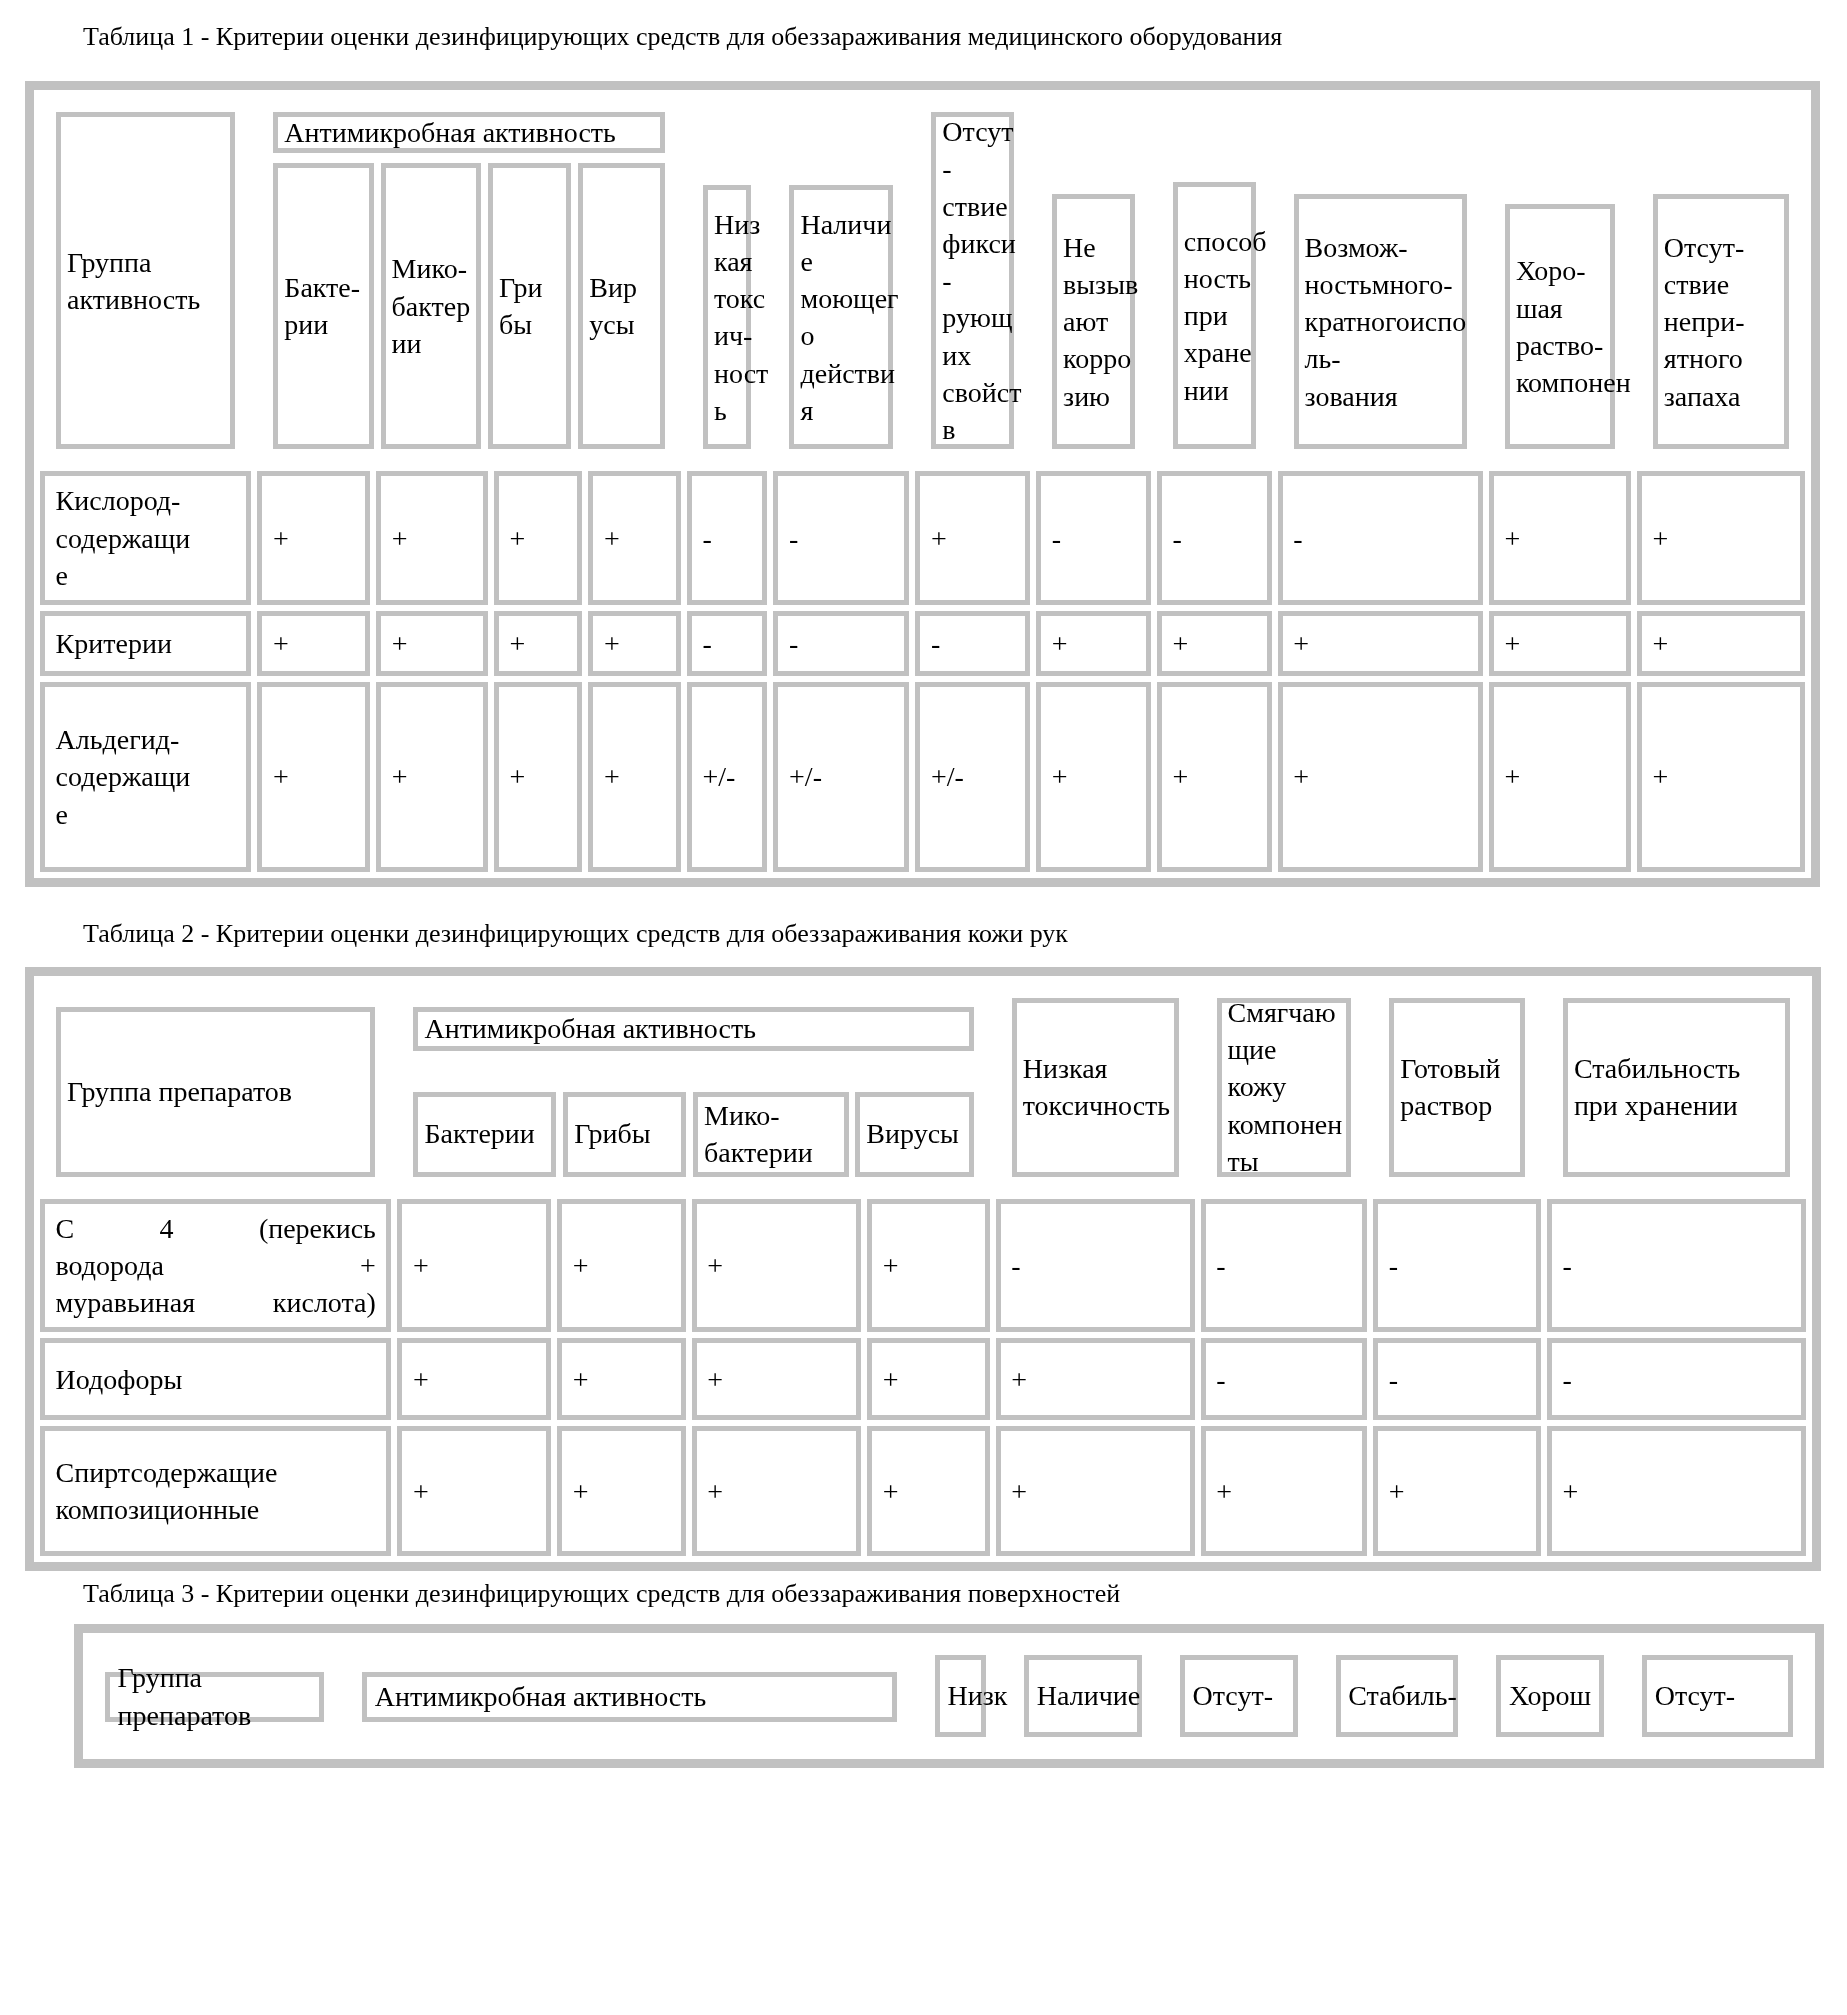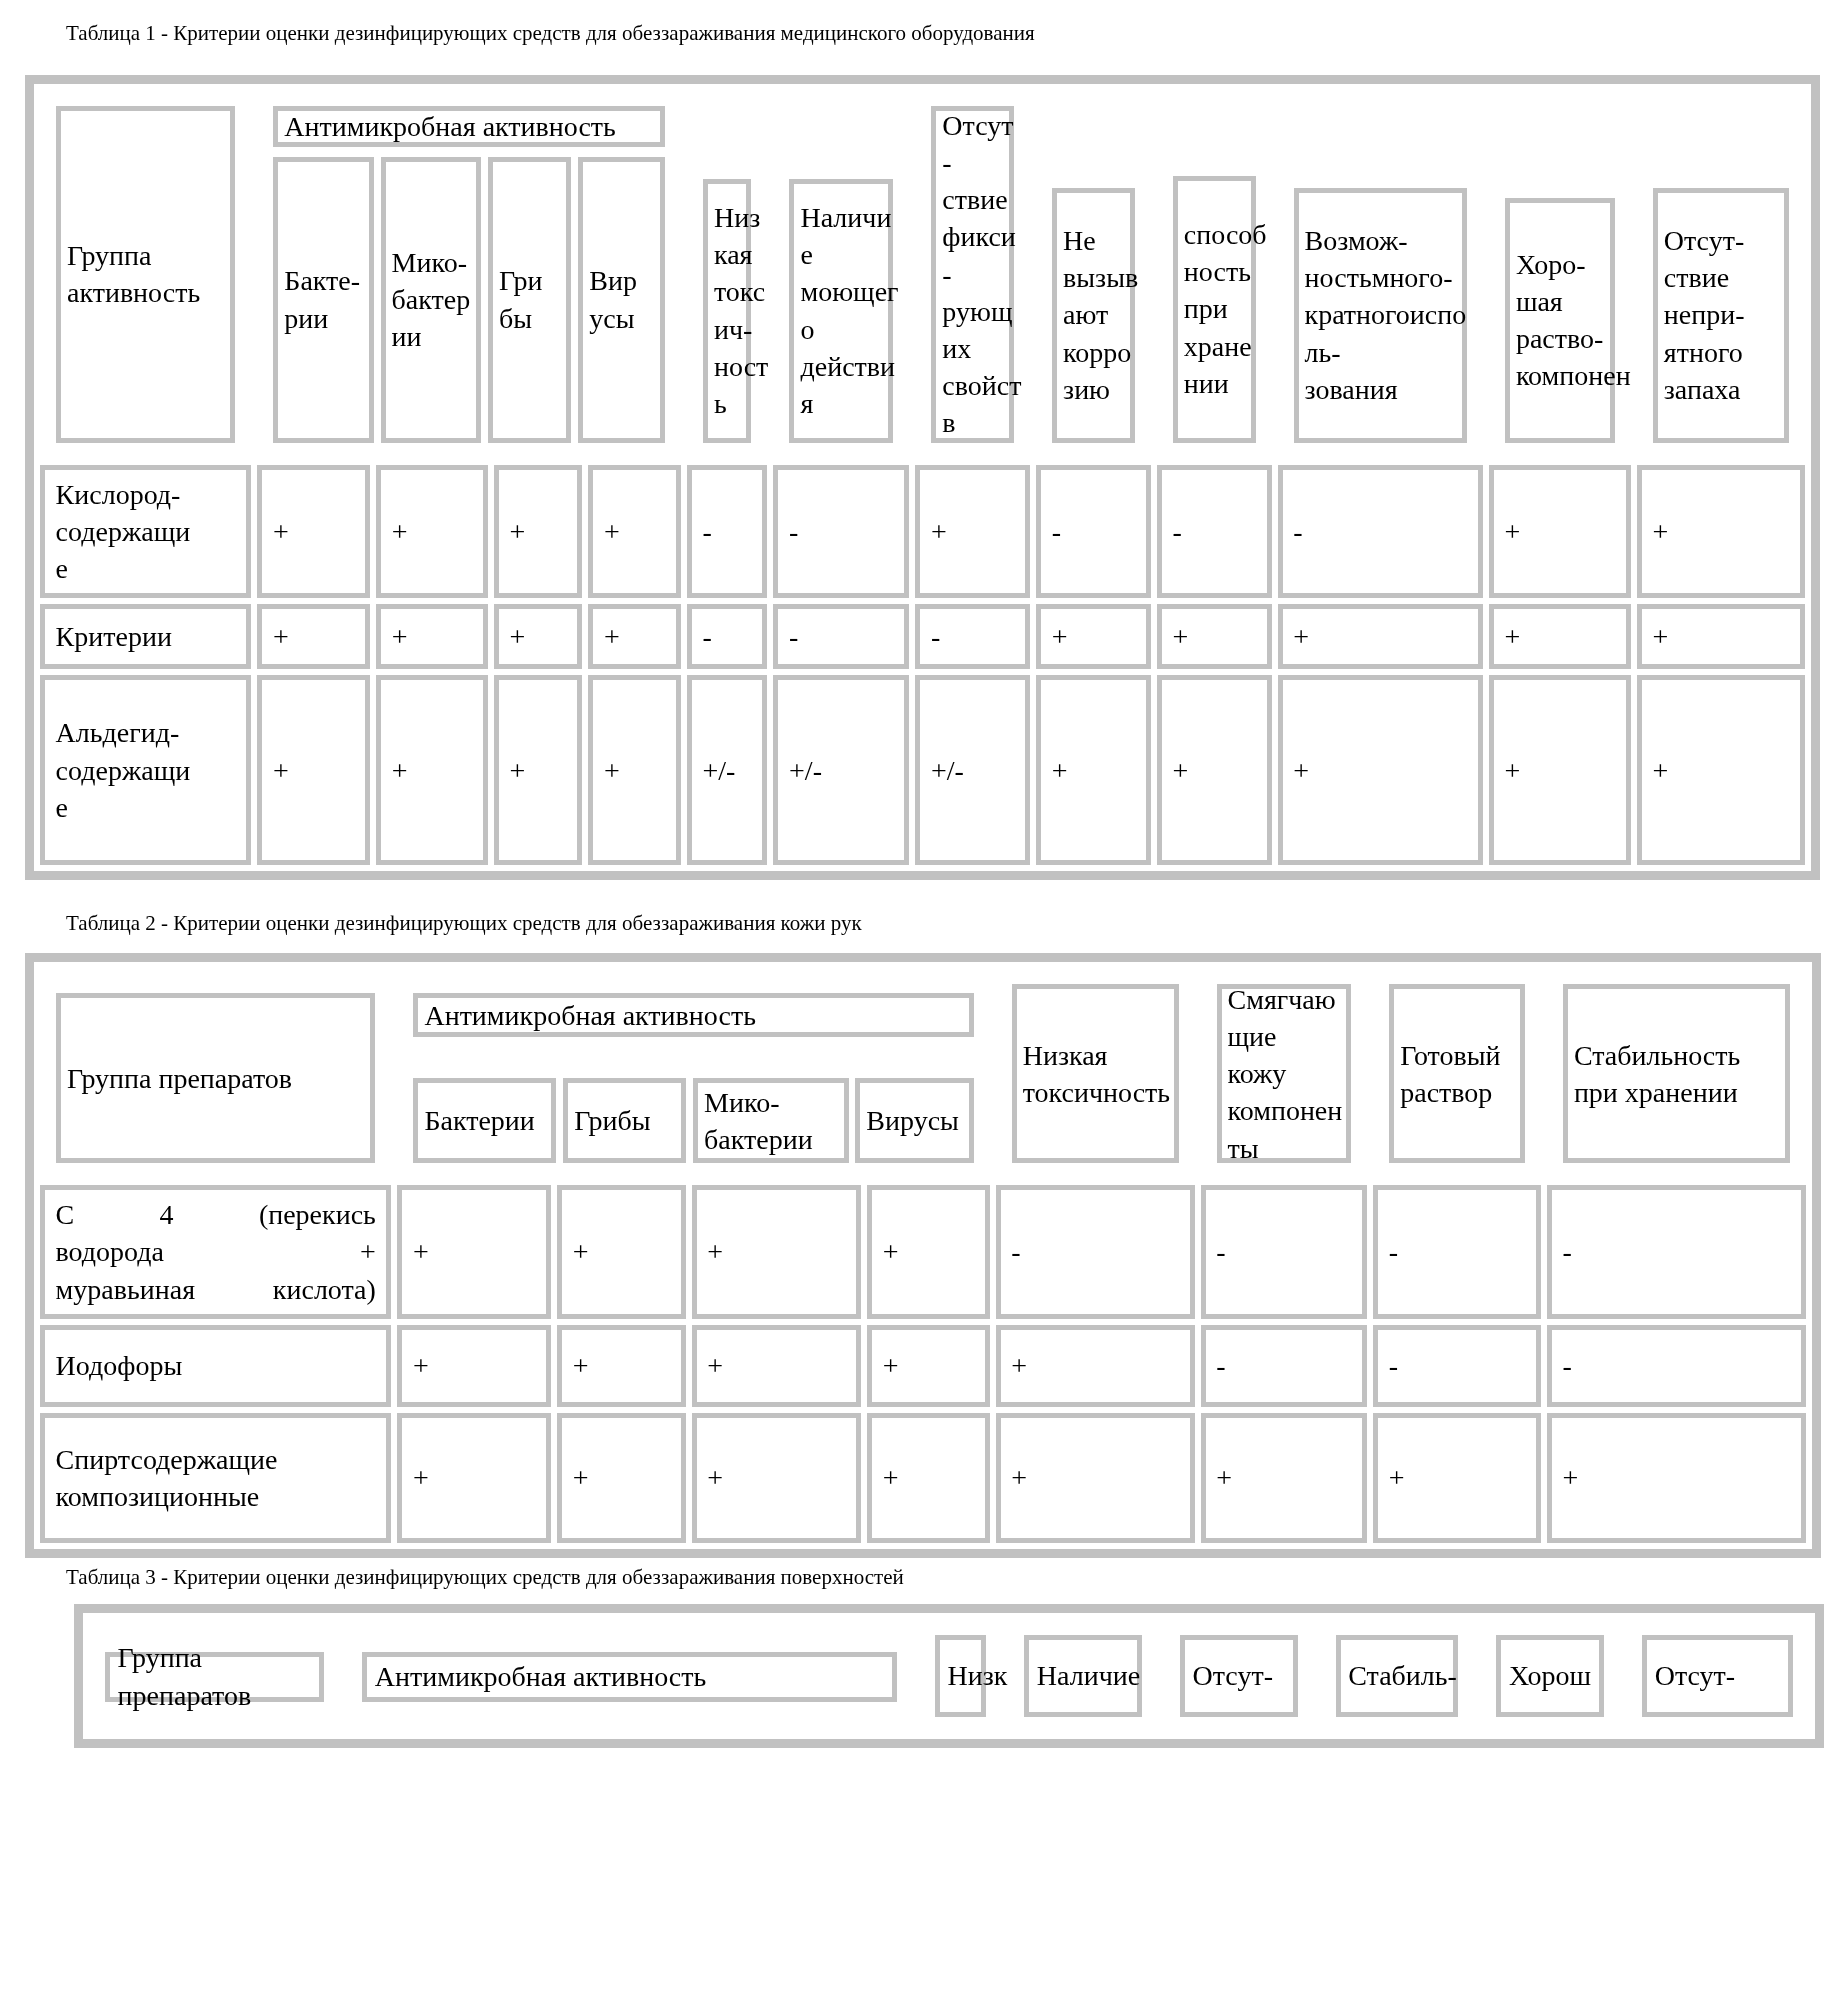--- a/index.html
+++ b/index.html
@@ -1,18 +1,18 @@
 <!DOCTYPE html>
 <html style="font-size:12px"><head>
 <meta charset="utf-8">
 <style>
   html,body{margin:0;padding:0;background:#fff;}
   body{width:1848px;height:2015px;overflow:hidden;color:#000;
        font-family:"Liberation Serif","DejaVu Serif",serif;font-size:28px;line-height:1.33;}
-  .t-title{padding-left:66px;font-size:21px;white-space:nowrap;}
+  .t-title{padding-left:83px;font-size:26px;white-space:nowrap;}
   .title1{margin:19.7px 0 27px 0;}
   .title2{margin:30px 0 15px 0;}
   .title3{margin:6px 0 12px 0;}
   .tw{border:9.8px solid #c1c1c1;background:#fff;}
   .tw1,.tw2{margin-left:25px;width:1777px;}
   .tw2{width:1778px;}
   .tw3{margin-left:74px;width:1732px;}
   table{border-collapse:separate;border-spacing:6.8px;table-layout:fixed;}
   .tb1{width:1777px;} .tb2{width:1778px;} .tb3{width:1732px;}
   td{padding:0;vertical-align:middle;}

